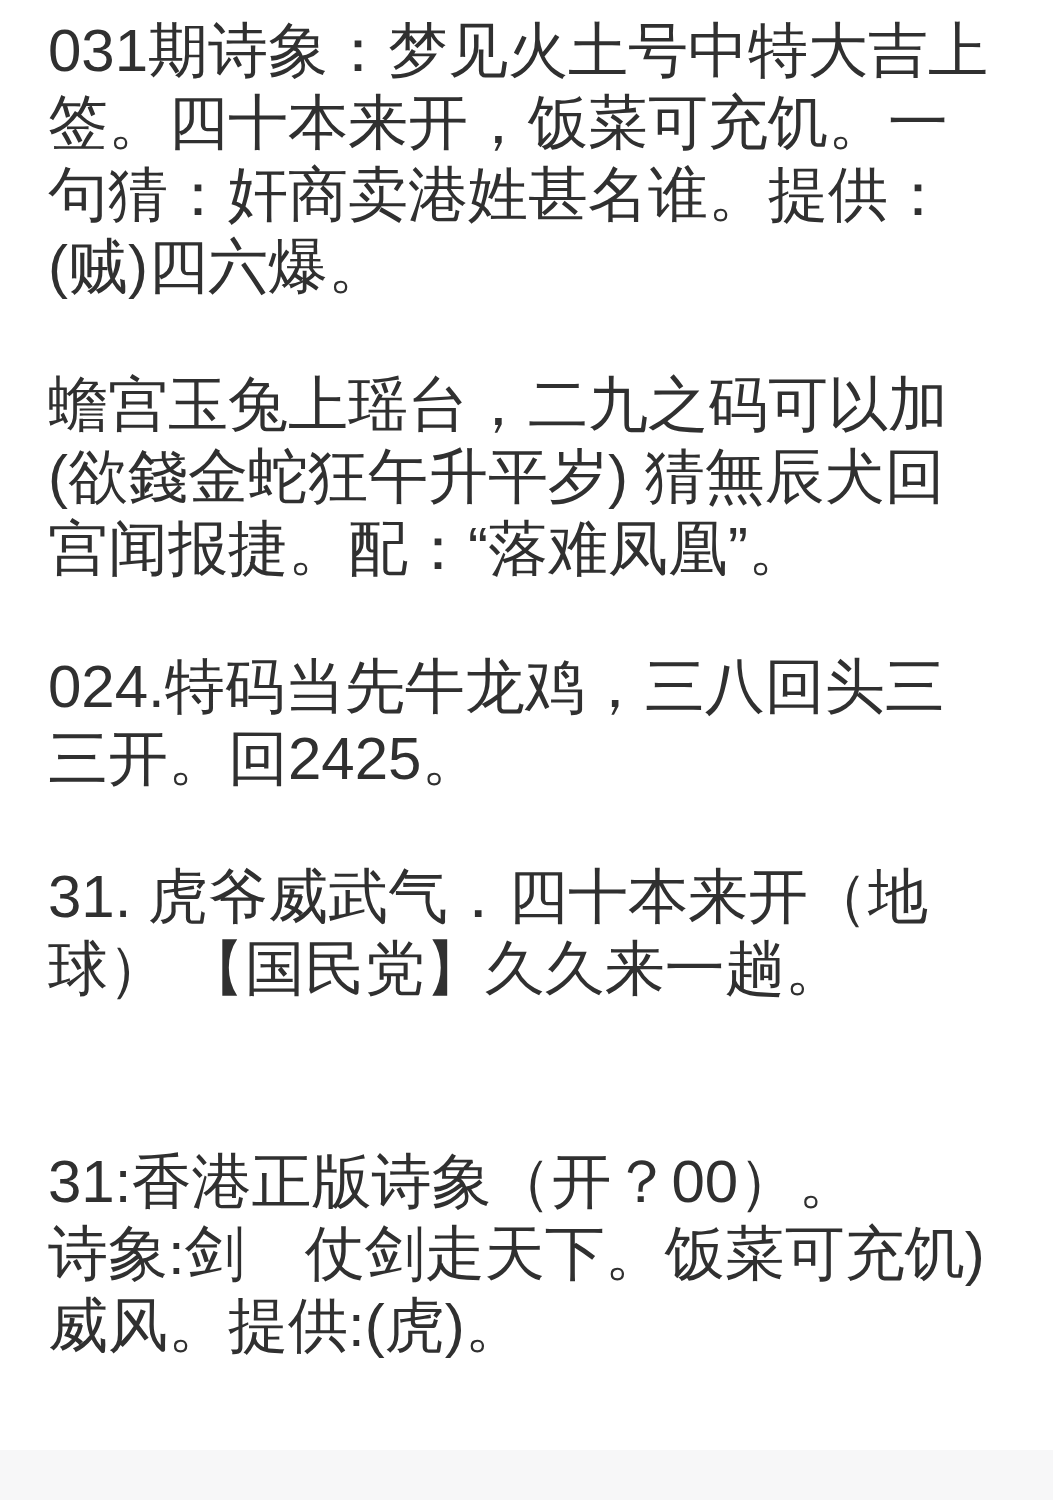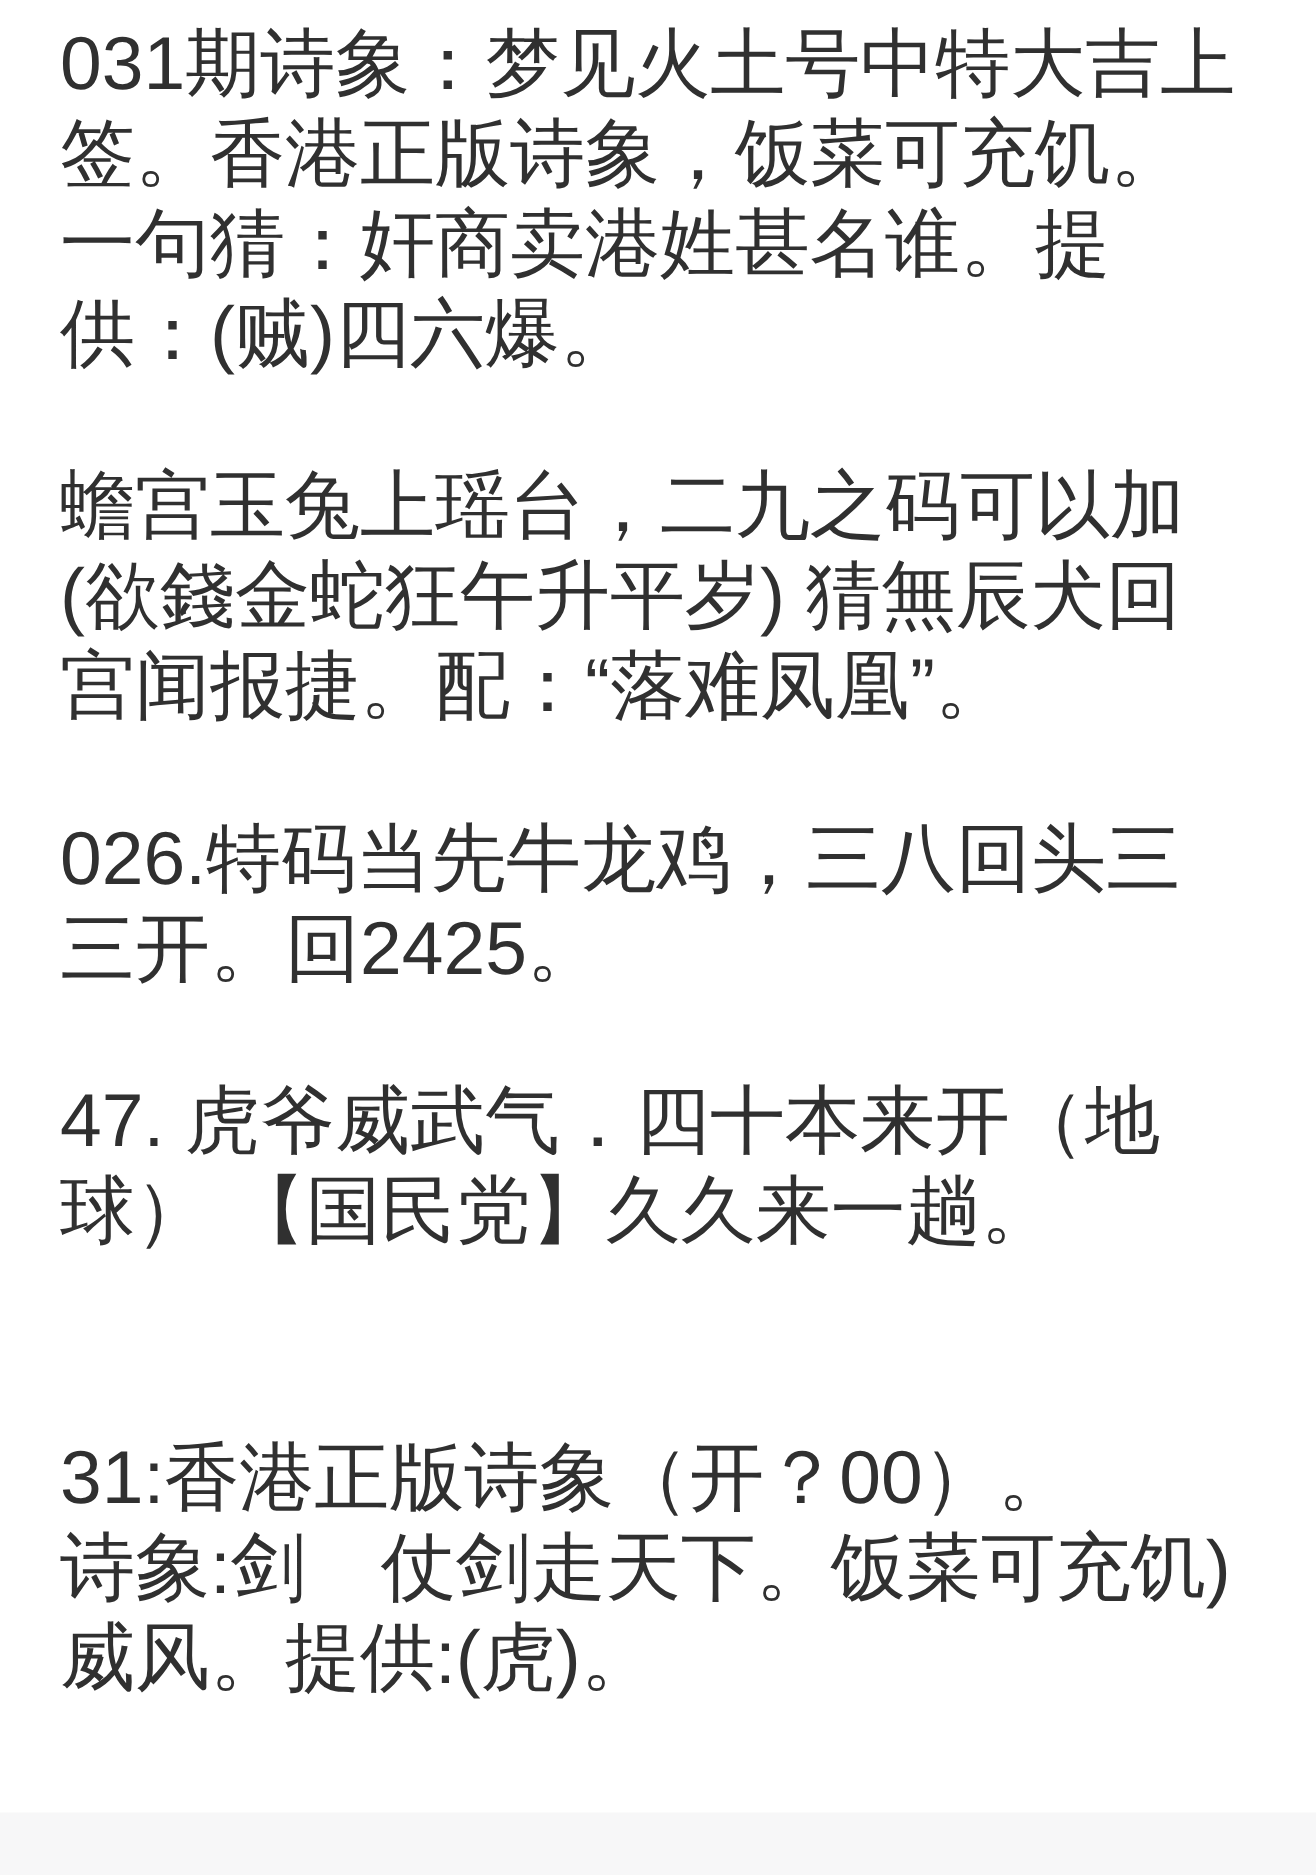--- a/index.html
+++ b/index.html
@@ -45,23 +45,23 @@
     width: 1053px;
     height: 50px;
     background: #f7f7f8;
   }
 </style>
 </head>
 <body>
 
 <main>
   <section class="content">
-    <p class="para">031期诗象：梦见火土号中特大吉上签。香港正版诗象，饭菜可充饥。一句猜：奸商卖港姓甚名谁。提供：(贼)四六爆。</p>
+    <p class="para">031期诗象：梦见火土号中特大吉上签。四十本来开，饭菜可充饥。一句猜：奸商卖港姓甚名谁。提供：(贼)四六爆。</p>
     <p class="para">蟾宫玉兔上瑶台，二九之码可以加(欲錢金蛇狂午升平岁) 猜無辰犬回宫闻报捷。配：“落难凤凰”。</p>
-    <p class="para">026.特码当先牛龙鸡，三八回头三三开。回2425。</p>
-    <p class="para gap-large">47. 虎爷威武气．四十本来开（地球） 【国民党】久久来一趟。</p>
+    <p class="para">024.特码当先牛龙鸡，三八回头三三开。回2425。</p>
+    <p class="para gap-large">31. 虎爷威武气．四十本来开（地球） 【国民党】久久来一趟。</p>
     <p class="para last">
       <span class="line">31:香港正版诗象（开？00）。</span>
       <span class="line">诗象:剑　仗剑走天下。饭菜可充饥)威风。提供:(虎)。</span>
     </p>
   </section>
   <div class="footer-band"></div>
 </main>
 
 </body></html>

